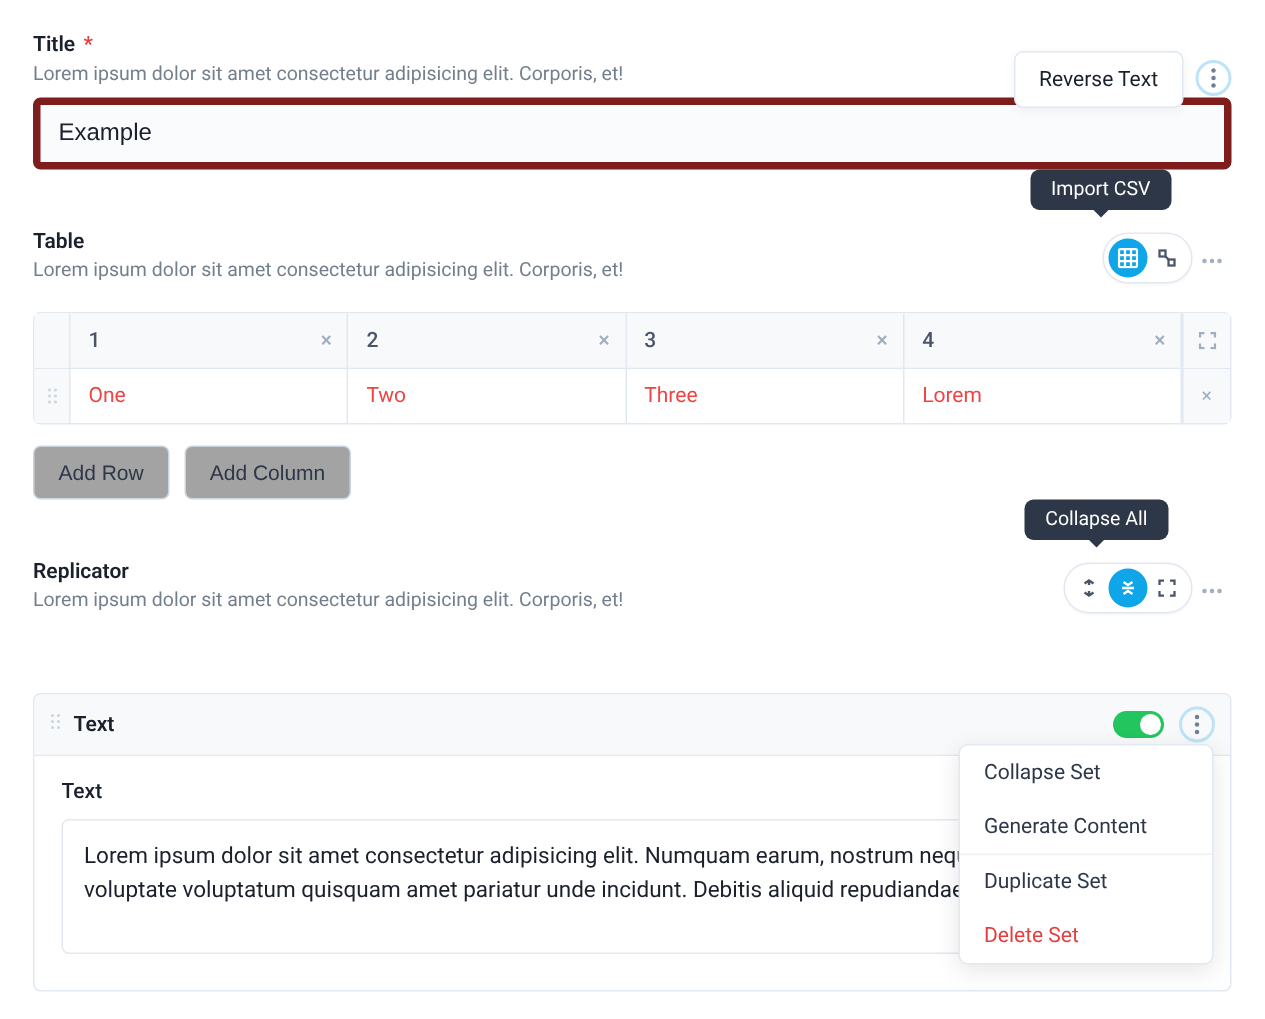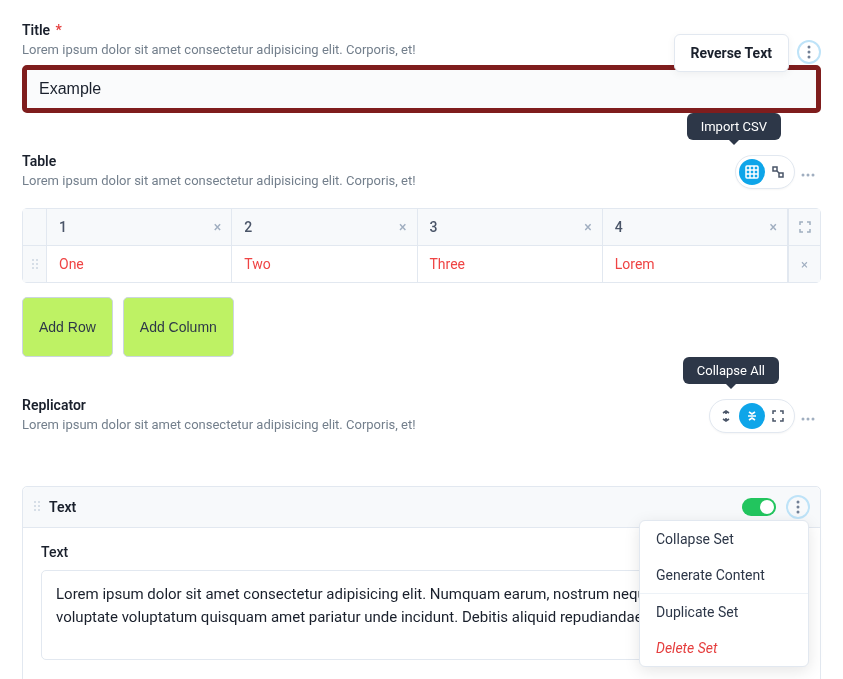--- a/index.html
+++ b/index.html
@@ -32,21 +32,20 @@
     position: absolute;
     top: 12px;
     right: 32px;
     background: #fff;
     border: 1px solid #e2e8f0;
     border-radius: 6px;
     padding: 10px 16px;
     font-size: 14px;
     color: #1a202c;
     box-shadow: 0 2px 8px rgba(0,0,0,0.05);
-    font-weight: bold;
   }
   .dots-btn {
     position: absolute;
     top: 18px;
     right: 0;
     width: 24px;
     height: 24px;
     border-radius: 50%;
     border: 2px solid #bee3f8;
     background: #fff;
@@ -114,22 +113,22 @@
     padding:10px 12px;
     border-right:1px solid #e2e8f0;
     position:relative;
     font-size:14px;
   }
   .tbl.header { background:#f7f9fb; border-bottom:1px solid #e2e8f0; color:#4a5568; font-weight:500; border-top-left-radius:5px; border-top-right-radius:5px;}
   .tbl.header .cell .x { position:absolute; right:10px; top:50%; transform:translateY(-50%); color:#a0aec0; font-size:14px; cursor:pointer;}
   .tbl.row .cell { color:#ef4444; }
   .table-actions { display:flex; gap:10px; margin-top:14px; }
   .btn {
-    border:1px solid #cbd5e0; background:#bef264; border-radius:5px;
-    padding:21px 16px; font-size:14px; cursor:pointer; color:#2d3748;
+    border:1px solid #cbd5e0; background:#a3a3a3; border-radius:5px;
+    padding:9px 16px; font-size:14px; cursor:pointer; color:#2d3748;
   }
 
   
   .rep-set {
     border:1px solid #e2e8f0; border-radius:5px; margin-top:40px; background:#fff;
   }
   .rep-head {
     display:flex; align-items:center;
     background:#f7f9fb; border-bottom:1px solid #e2e8f0;
     padding:8px 10px; border-top-left-radius:5px; border-top-right-radius:5px;
@@ -158,21 +157,21 @@
   .dropdown {
     position:absolute; right:12px; top:34px;
     background:#fff; border:1px solid #e2e8f0; border-radius:6px;
     box-shadow:0 4px 16px rgba(0,0,0,0.1);
     min-width:170px; z-index:20;
   }
   .dropdown .item {
     padding:10px 16px; font-size:14px; cursor:pointer; color:#2d3748;
   }
   .dropdown .item.first { border-bottom:1px solid #edf2f7; }
-  .dropdown .item.danger { color:#e53e3e;font-style:italic; }
+  .dropdown .item.danger { color:#e53e3e; }
 
   .rep-set-wrap { position:relative;margin-top:46px; }
   .header-toolbar { position:relative; }
 </style>
 </head>
 <body>
 
 <div class="field-block">
   <div class="field-labels">
     <div class="field-title">

